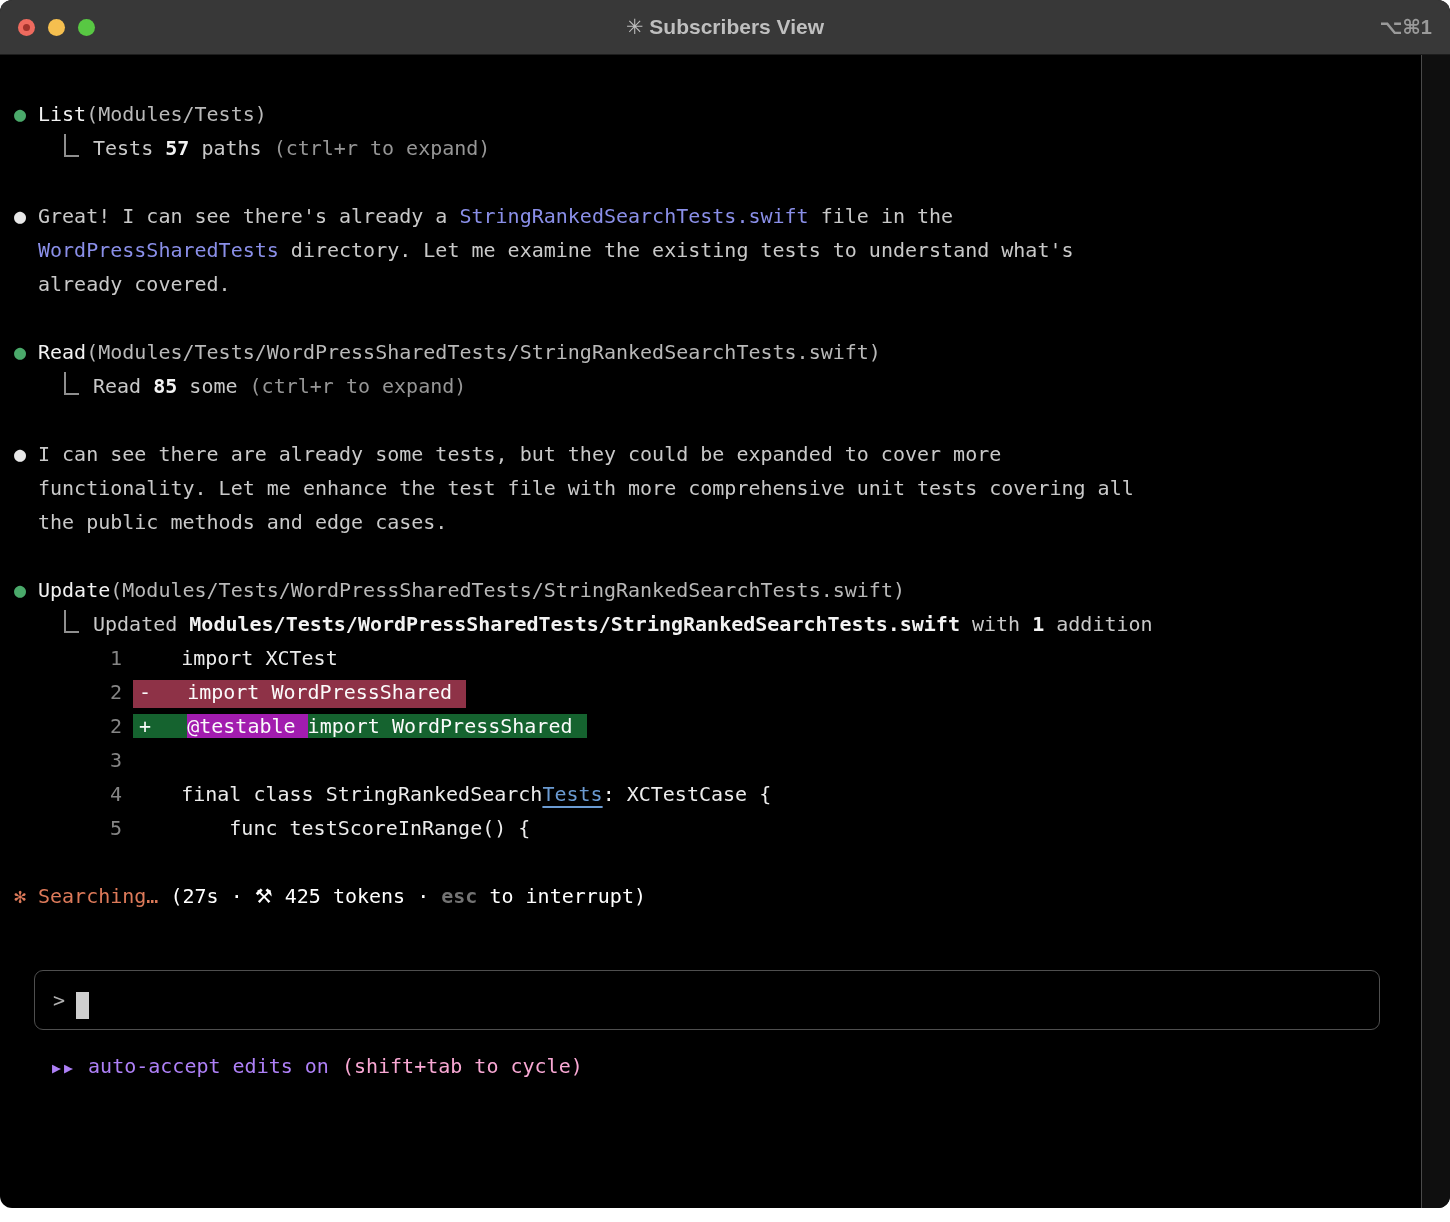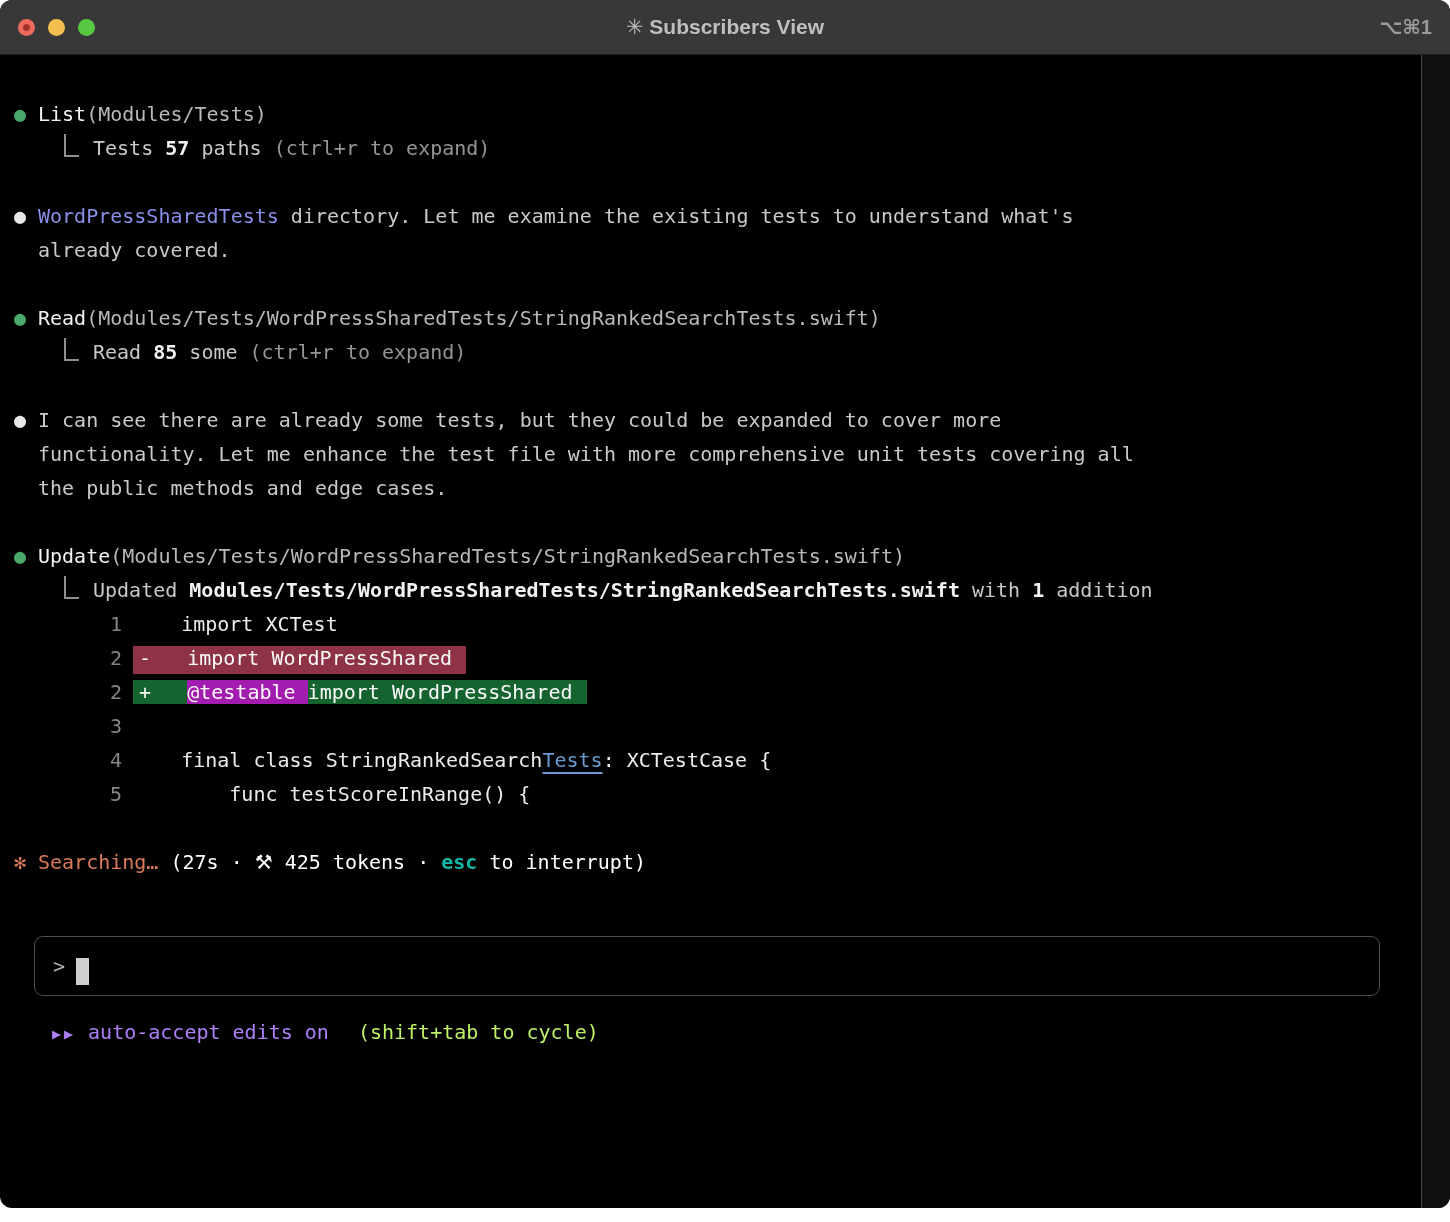--- a/index.html
+++ b/index.html
@@ -57,34 +57,34 @@
   .hl-rem{background:#8e3247;color:#fbfbfb;padding:0 14px 4px 6px;}
   .hl-add{background:#15632f;color:#fbfbfb;padding:0 14px 0 6px;}
   .hl-word{background:#a21caf;}
   .match{color:#6b9bd2;text-decoration:underline;text-underline-offset:5px;}
   
   .status-row{display:flex;}
   .spinner{flex:none;width:24px;color:#dd7a5a;}
   .status-label{color:#dd7a5a;}
   .status-meta{color:#ffffff;}
   .glyph{font-family:"DejaVu Sans",sans-serif;}
-  .esc{font-weight:bold;color:#14b8a6;}
+  .esc{font-weight:bold;color:#737373;}
   
   .input-box{
     margin:57px 30px 0 20px;height:60px;box-sizing:border-box;
     border:1.5px solid #4f4f4f;border-radius:9px;
     display:flex;align-items:center;padding-left:18px;
   }
   .prompt{color:#b0b0b0;}
   .cursor{display:inline-block;width:13px;height:27px;background:#cfcfcf;margin-left:11px;transform:translateY(5px);}
   
   .footer{display:flex;margin:19px 0 0 38px;align-items:baseline;}
   .arrows{color:#ae80f7;font-size:15px;letter-spacing:3px;margin-right:12px;}
   .footer-label{color:#ae80f7;}
-  .footer-hint{color:#bef264;margin-left:29px;text-align:center;}
+  .footer-hint{color:#f9a8d4;margin-left:13px;text-align:center;}
 </style>
 </head>
 <body>
 
 <div class="window">
 
   <div class="titlebar">
     <div class="lights">
       <span class="light red"></span>
       <span class="light yellow"></span>
@@ -105,20 +105,21 @@
     <div class="result-row">
       <span class="elbow"></span>
       <div><span>Tests </span><span class="b">57</span><span> paths </span><span class="hint">(ctrl+r to expand)</span></div>
     </div>
 
     <div class="spacer"></div>
 
     <div class="trow">
       <span class="bullet white">●</span>
       <div class="msg">
+        <div><span>Great! I can see there's already a </span><span class="link">StringRankedSearchTests.swift</span><span> file in the</span></div>
         <div><span class="link">WordPressSharedTests</span><span> directory. Let me examine the existing tests to understand what's</span></div>
         <div>already covered.</div>
       </div>
     </div>
 
     <div class="spacer"></div>
 
     <div class="trow">
       <span class="bullet green">●</span>
       <span><span class="tool-name">Read</span><span class="tool-args">(Modules/Tests/WordPressSharedTests/StringRankedSearchTests.swift)</span></span>

